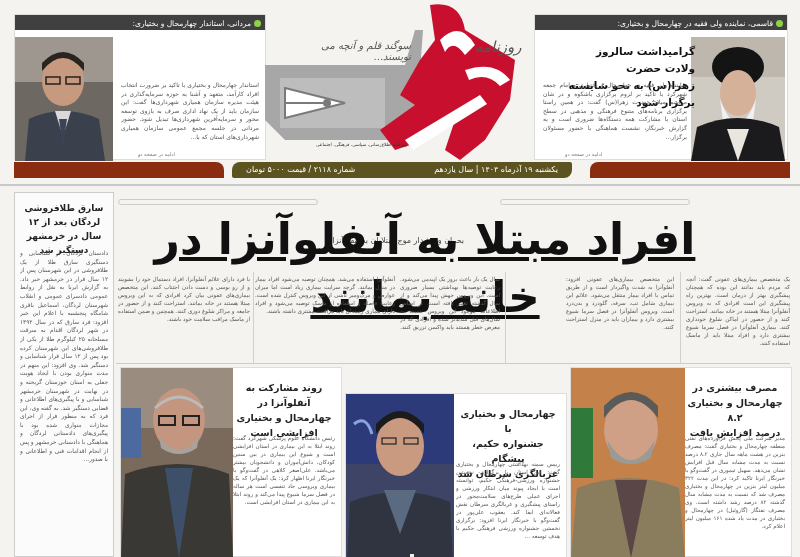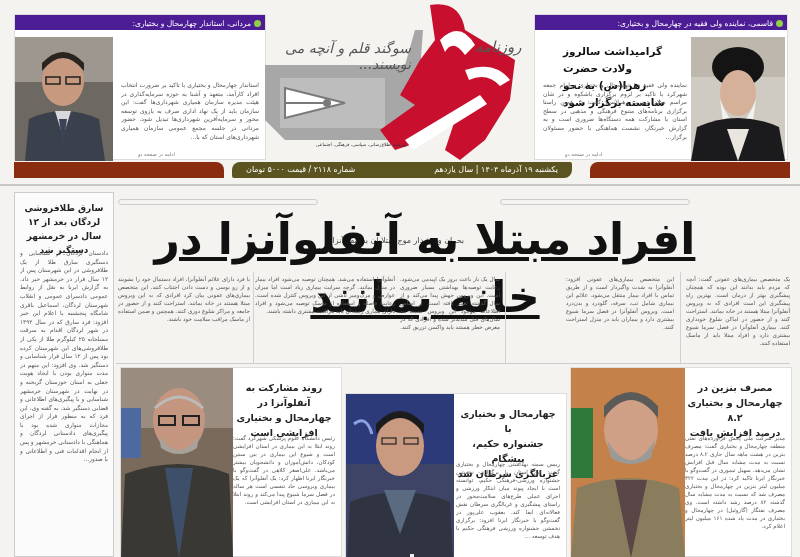--- a/index.html
+++ b/index.html
@@ -2,21 +2,21 @@
 <html><head>
 <meta charset="utf-8">
 <style>
   * { box-sizing: border-box; margin: 0; padding: 0; }
   html, body { width: 800px; height: 557px; overflow: hidden; background: #f4f3f0; }
   body { font-family: "DejaVu Sans", sans-serif; position: relative; direction: rtl; color: #222; }
   .abs { position: absolute; }
 
   
   .side-box { position: absolute; top: 14px; width: 252px; height: 146px; background: #fff; border: 1px solid #ddd; }
-  .side-bar { position: absolute; top: 0; left: 0; right: 0; height: 15px; background: #4c1d95; color: #fff; font-size: 7.5px; line-height: 17px; padding-right: 14px; white-space: nowrap; overflow: hidden; }
+  .side-bar { position: absolute; top: 0; left: 0; right: 0; height: 15px; background: #404040; color: #fff; font-size: 7.5px; line-height: 17px; padding-right: 14px; white-space: nowrap; overflow: hidden; }
   .side-bar .dot { position: absolute; right: 4px; top: 5px; width: 7px; height: 7px; border-radius: 50%; background: #8ed146; }
   .side-photo { position: absolute; top: 22px; width: 98px; height: 124px; }
   .side-headline { position: absolute; top: 28px; font-size: 10.5px; font-weight: bold; line-height: 17px; text-align: right; color: #111; }
   .side-body { position: absolute; top: 66px; font-size: 6px; line-height: 8.6px; color: #555; text-align: justify; }
   .side-more { position: absolute; font-size: 5px; color: #777; }
 
   
   .logo-area { position: absolute; left: 255px; top: 0; width: 290px; height: 160px; }
   .date-bar { position: absolute; top: 162px; left: 232px; width: 340px; height: 16px; background: #5b5320; border-radius: 8px 2px 8px 2px; color: #fff; font-size: 8px; line-height: 16px; }
   .rust-bar { position: absolute; top: 162px; height: 16px; background: #8a2c10; }
@@ -73,21 +73,21 @@
     <svg width="94" height="124" viewBox="0 0 94 124">
       <rect width="94" height="124" fill="#cfcac2"></rect>
       <rect x="0" y="0" width="94" height="40" fill="#bdb7ad"></rect>
       <ellipse cx="47" cy="30" rx="26" ry="20" fill="#141414"></ellipse>
       <ellipse cx="47" cy="56" rx="18" ry="23" fill="#d6b19a"></ellipse>
       <path d="M29 62 Q47 110 65 62 L62 84 Q47 98 32 84 Z" fill="#f1f1ef"></path>
       <path d="M0 124 L6 90 Q47 72 88 90 L94 124 Z" fill="#1b1b1d"></path>
       <path d="M36 92 L47 124 L58 92 Z" fill="#e9e6e0"></path>
     </svg>
   </div>
-  <div class="side-headline" style="left:8px; right:100px; text-align:left;margin-left:20px;">
+  <div class="side-headline" style="left:8px; right:92px; text-align:right;margin-left:20px;">
     <div>گرامیداشت سالروز ولادت حضرت</div>
     <div>زهرا(س) به نحو شایسته برگزار شود</div>
   </div>
   <div class="side-body" style="left:8px; right:100px; height:64px; overflow:hidden;">نماینده ولی فقیه در چهارمحال و بختیاری و امام جمعه شهرکرد با تاکید بر لزوم برگزاری باشکوه و در شان مراسم میلاد حضرت زهرا(س) گفت: در همین راستا برگزاری برنامه‌های متنوع فرهنگی و مذهبی در سطح استان با مشارکت همه دستگاه‌ها ضروری است و به گزارش خبرنگار، نشست هماهنگی با حضور مسئولان برگزار...</div>
   <div class="side-more" style="left:30px; top:136px;">ادامه در صفحه دو</div>
 </div>
 <div class="rust-bar" style="left:590px; width:200px; border-radius:8px 0 0 0;"></div>
 
 <div class="logo-area">
   <svg width="290" height="160" viewBox="0 0 290 160">
@@ -97,21 +97,21 @@
     <path d="M30 88 L90 103 L30 118 Z" fill="#ffffff" stroke="#7a7a7a" stroke-width="2"></path>
     <circle cx="72" cy="103" r="4" fill="#7a7a7a"></circle>
     <line x1="30" y1="103" x2="68" y2="103" stroke="#7a7a7a" stroke-width="2"></line>
 
     <path d="M175 5 Q205 0 210 30 L260 60 L255 100 L230 140 L205 160 L190 150 L200 120 L170 140 L140 150 L125 130 L160 105 L145 95 L165 60 L180 40 Z" fill="#c8102e"></path>
     <path d="M150 140 L225 95 L232 104 L158 150 Z" fill="#ffffff"></path>
     <path d="M185 40 Q205 20 220 45 L210 55 Q198 38 190 52 Z" fill="#ffffff"></path>
     <path d="M210 70 Q240 60 255 80 L245 86 Q232 72 214 80 Z" fill="#ffffff"></path>
   </svg>
   <div class="abs" style="left:220px; top:38px; font-size:15px; color:#555; font-style:italic;">روزنامه</div>
-  <div class="abs" style="left:26px; top:40px; width:130px; font-size:14px; color:#555; font-style:italic; font-family:'DejaVu Serif', serif;">سوگند قلم و آنچه می نویسند...</div>
+  <div class="abs" style="left:26px; top:40px; width:130px; font-size:10px; color:#555; font-style:italic; font-family:'DejaVu Serif', serif;">سوگند قلم و آنچه می نویسند...</div>
   <div class="abs" style="left:12px; top:142px; width:140px; font-size:4.5px; color:#333;">روزنامه اطلاع‌رسانی، سیاسی، فرهنگی، اجتماعی</div>
 </div>
 
 <div class="date-bar">
   <span class="abs" style="right:14px; top:0; white-space:nowrap;">یکشنبه ۱۹ آذرماه ۱۴۰۴ | سال یازدهم</span>
   <span class="abs" style="left:14px; top:0; white-space:nowrap;">شماره ۲۱۱۸ / قیمت ۵۰۰۰ تومان</span>
 </div>
 
 <div class="hr" style="top:184px;"></div>
 
@@ -142,21 +142,21 @@
       <rect width="114" height="190" fill="#c4814a"></rect>
       <rect x="0" y="40" width="22" height="70" fill="#2f7a3a"></rect>
       <ellipse cx="60" cy="62" rx="27" ry="33" fill="#cf9f86"></ellipse>
       <path d="M33 50 Q60 14 87 50 L87 38 Q60 10 33 38 Z" fill="#5a5a58"></path>
       <path d="M36 72 Q60 112 84 72 L80 90 Q60 102 40 90 Z" fill="#9a9a96"></path>
       <path d="M0 190 L6 120 Q60 100 108 120 L114 190 Z" fill="#8a7d5e"></path>
       <path d="M44 112 L60 190 L76 112 Z" fill="#5a4646"></path>
     </svg>
   </div>
   <div class="story-head" style="right:6px; width:100px;">
-    <div>مصرف بنزین در</div>
+    <div>مصرف بیشتری در</div>
     <div>چهارمحال و بختیاری ۸.۲</div>
     <div>درصد افزایش یافت</div>
   </div>
   <div class="story-body" style="right:6px; width:100px; height:120px;">مدیر شرکت ملی پخش فرآورده‌های نفتی منطقه چهارمحال و بختیاری گفت: مصرف بنزین در هشت ماهه سال جاری ۸.۲ درصد نسبت به مدت مشابه سال قبل افزایش نشان می‌دهد. سهیل تیموری در گفت‌وگو با خبرنگار ایرنا تاکید کرد: در این مدت ۳۲۲ میلیون لیتر بنزین در چهارمحال و بختیاری مصرف شد که نسبت به مدت مشابه سال گذشته ۸۲ درصد رشد داشته است. وی مصرف نفتگاز (گازوئیل) در چهارمحال و بختیاری در مدت یاد شده ۱۶۱ میلیون لیتر اعلام کرد.</div>
 </div>
 
 <div class="story" style="left:345px; width:222px;margin-top:26px;">
   <div class="story-photo" style="left:0;">
     <svg width="108" height="190" viewBox="0 0 108 190">
       <rect width="108" height="190" fill="#3d4466"></rect>

